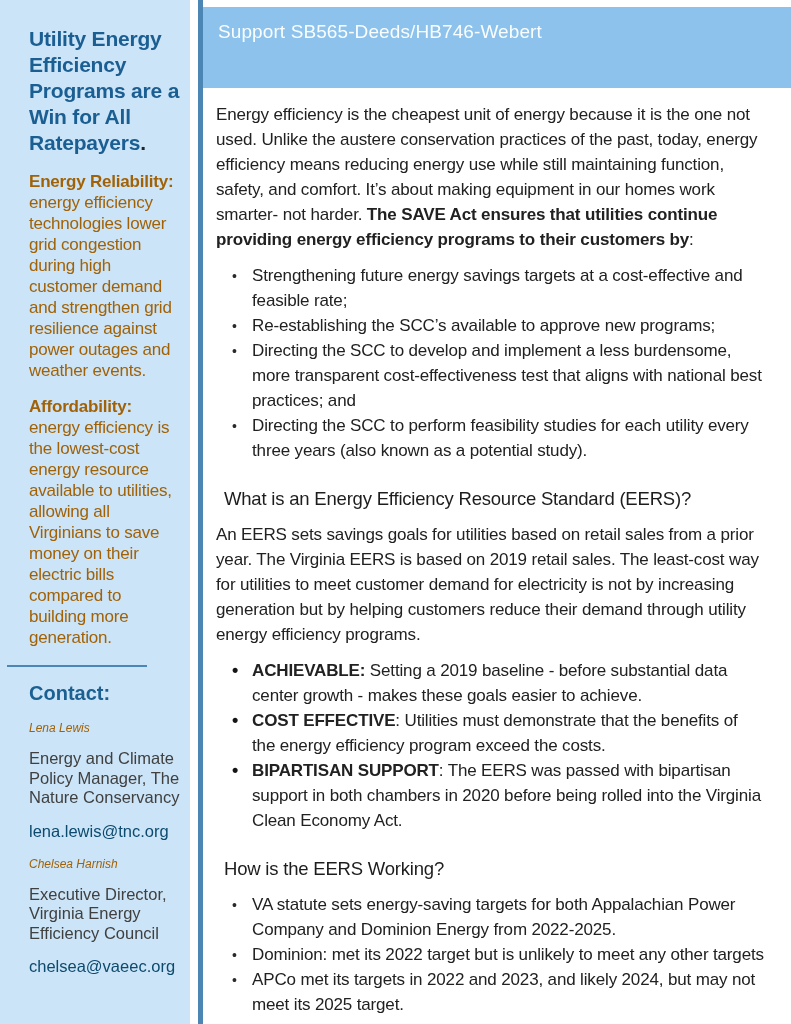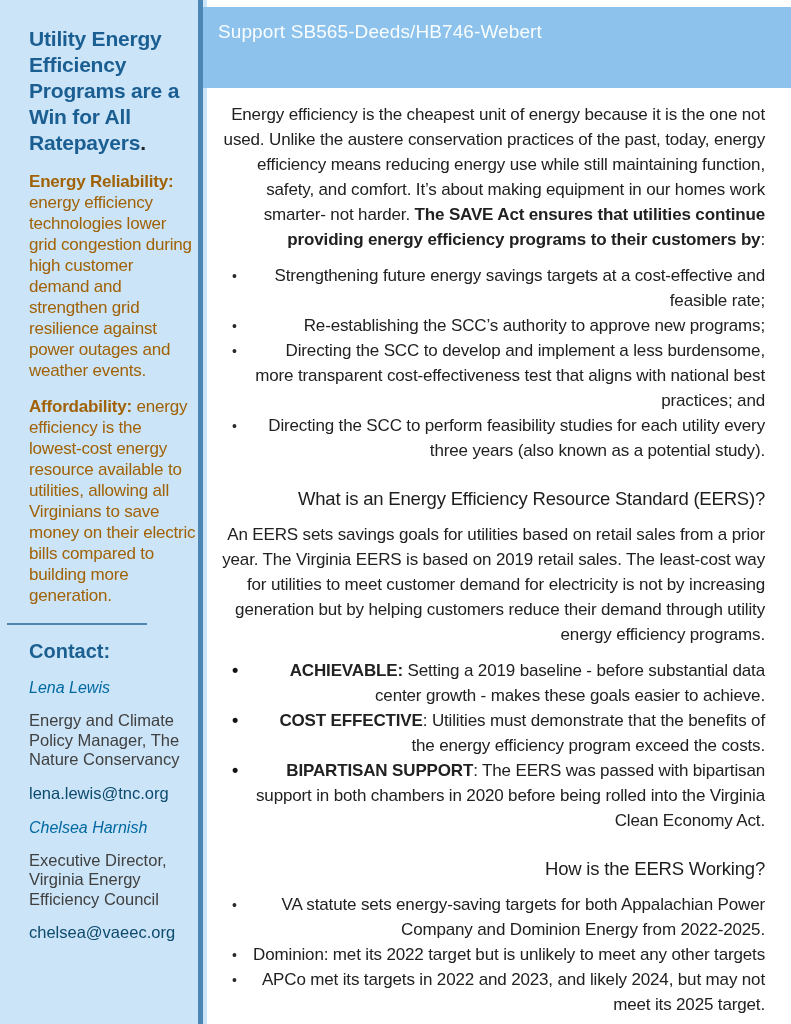--- a/index.html
+++ b/index.html
@@ -5,63 +5,63 @@
   html,body{margin:0;padding:0;}
   body{
     width:791px;height:1024px;background:#ffffff;
     font-family:"Liberation Sans", sans-serif;
     color:#212121;overflow:hidden;position:relative;
   }
   .page{position:absolute;inset:0;}
 
   
   .sidebar{
-    position:absolute;left:0;top:0;width:207px;height:1024px;
+    position:absolute;left:0;top:0;width:190px;height:1024px;
     background:#cbe4f7;box-sizing:border-box;
     padding:26px 10px 0 29px;
   }
   .sb-title{
     margin:0;font-size:21px;line-height:26px;font-weight:bold;
     color:#1b5e92;letter-spacing:-0.2px;
   }
   .sb-title .dark{color:#20242a;}
   .sb-para{
     margin:15px 0 0;font-size:17px;line-height:21px;color:#a16207;
     letter-spacing:-0.2px;
   }
   .b{font-weight:bold;}
   .sb-divider{
     border:none;border-top:2.5px solid #4c86b4;
     width:140px;margin:17px 0 0 -22px;
   }
   .sb-contact-h{
     margin:15px 0 0;font-size:20px;font-weight:bold;color:#1c6092;
   }
-  .c-name{margin:16px 0 0;font-size:16px;font-style:italic;color:#0369a1;}
+  .c-name{margin:16px 0 0;font-size:12px;font-style:italic;color:#a16207;}
   .c-role{margin:14px 0 0;font-size:16.5px;line-height:19.5px;color:#404040;}
   .c-email{margin:14px 0 0;font-size:16.5px;color:#0c4a6e;}
 
   
   .vline{
     position:absolute;left:198px;top:0;width:5px;height:1024px;
     background:#4c86b4;
   }
 
   
   .main{position:absolute;left:203px;top:0;width:588px;height:1024px;}
   .banner{
     margin-top:7px;height:81px;background:#8cc2eb;
     box-sizing:border-box;padding:12px 0 0 15px;
   }
   .kicker{font-size:19px;line-height:25px;color:#fafdfe;letter-spacing:0.1px;}
   .b-title{
     font-size:23px;line-height:28px;font-weight:bold;color:#16497b;
     letter-spacing:-0.2px;margin-top:1px;
   }
-  .content{box-sizing:border-box;padding:14px 26px 0 13px;text-align:right;}
+  .content{box-sizing:border-box;padding:14px 26px 0 13px;}
   .para{
     margin:0;font-size:17px;line-height:25px;color:#212121;
     letter-spacing:-0.15px;
   }
   .h2{
     margin:23px 0 0;padding-left:8px;font-size:18.5px;line-height:25px;
     font-weight:normal;color:#1d1d1d;letter-spacing:-0.2px;
   }
   .h2 + .para{margin-top:11px;}
   .list{
@@ -99,21 +99,21 @@
   <main class="main">
     <header class="banner">
       <div class="kicker">Support SB565-Deeds/HB746-Webert</div>
     </header>
 
     <div class="content">
       <p class="para"><span>Energy efficiency is the cheapest unit of energy because it is the one not used. Unlike the austere conservation practices of the past, today, energy efficiency means reducing energy use while still maintaining function, safety, and comfort. It’s about making equipment in our homes work smarter- not harder. </span><span class="b">The SAVE Act ensures that utilities continue providing energy efficiency programs to their customers by</span><span>:</span></p>
 
       <ul class="list small">
         <li><span>Strengthening future energy savings targets at a cost-effective and feasible rate;</span></li>
-        <li><span>Re-establishing the SCC’s authority to approve new programs;</span></li>
+        <li><span>Re-establishing the SCC’s available to approve new programs;</span></li>
         <li><span>Directing the SCC to develop and implement a less burdensome, more transparent cost-effectiveness test that aligns with national best practices; and</span></li>
         <li><span>Directing the SCC to perform feasibility studies for each utility every three years (also known as a potential study).</span></li>
       </ul>
 
       <h2 class="h2">What is an Energy Efficiency Resource Standard (EERS)?</h2>
       <p class="para">An EERS sets savings goals for utilities based on retail sales from a prior year. The Virginia EERS is based on 2019 retail sales. The least-cost way for utilities to meet customer demand for electricity is not by increasing generation but by helping customers reduce their demand through utility energy efficiency programs.</p>
 
       <ul class="list big">
         <li><span class="b">ACHIEVABLE:</span><span> Setting a 2019 baseline - before substantial data center growth - makes these goals easier to achieve.</span></li>
         <li><span class="b">COST EFFECTIVE</span><span>: Utilities must demonstrate that the benefits of the energy efficiency program exceed the costs.</span></li>

